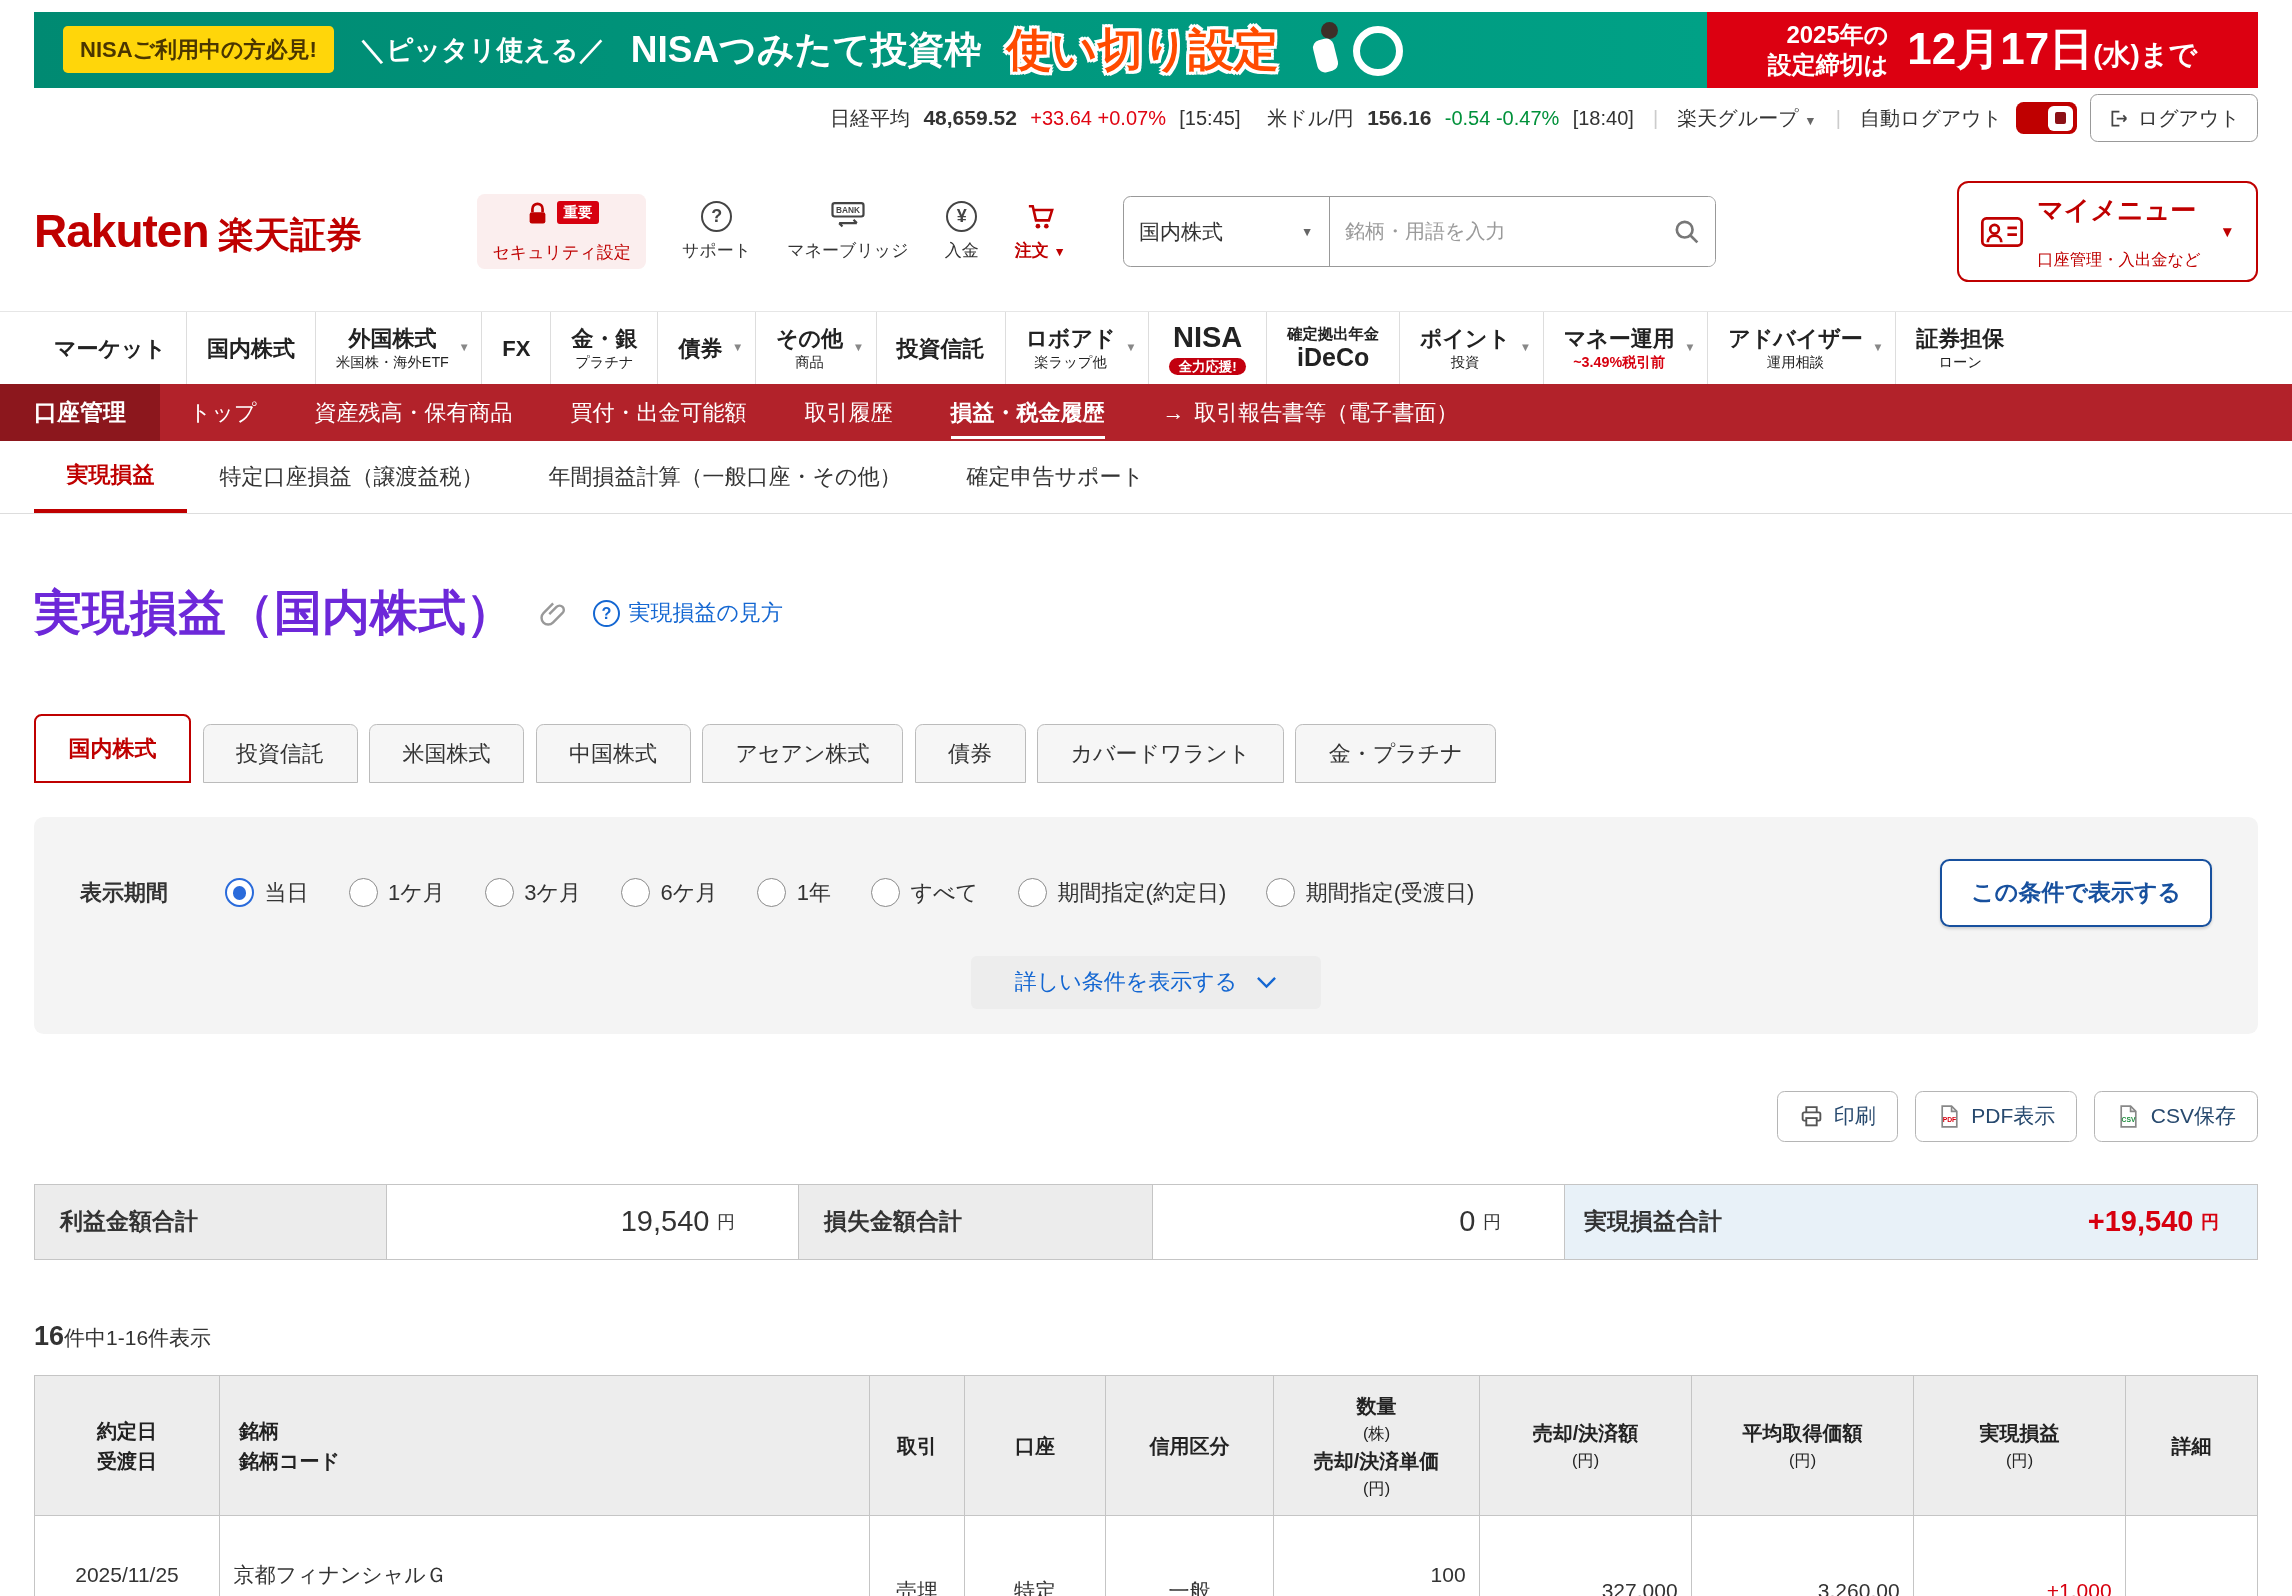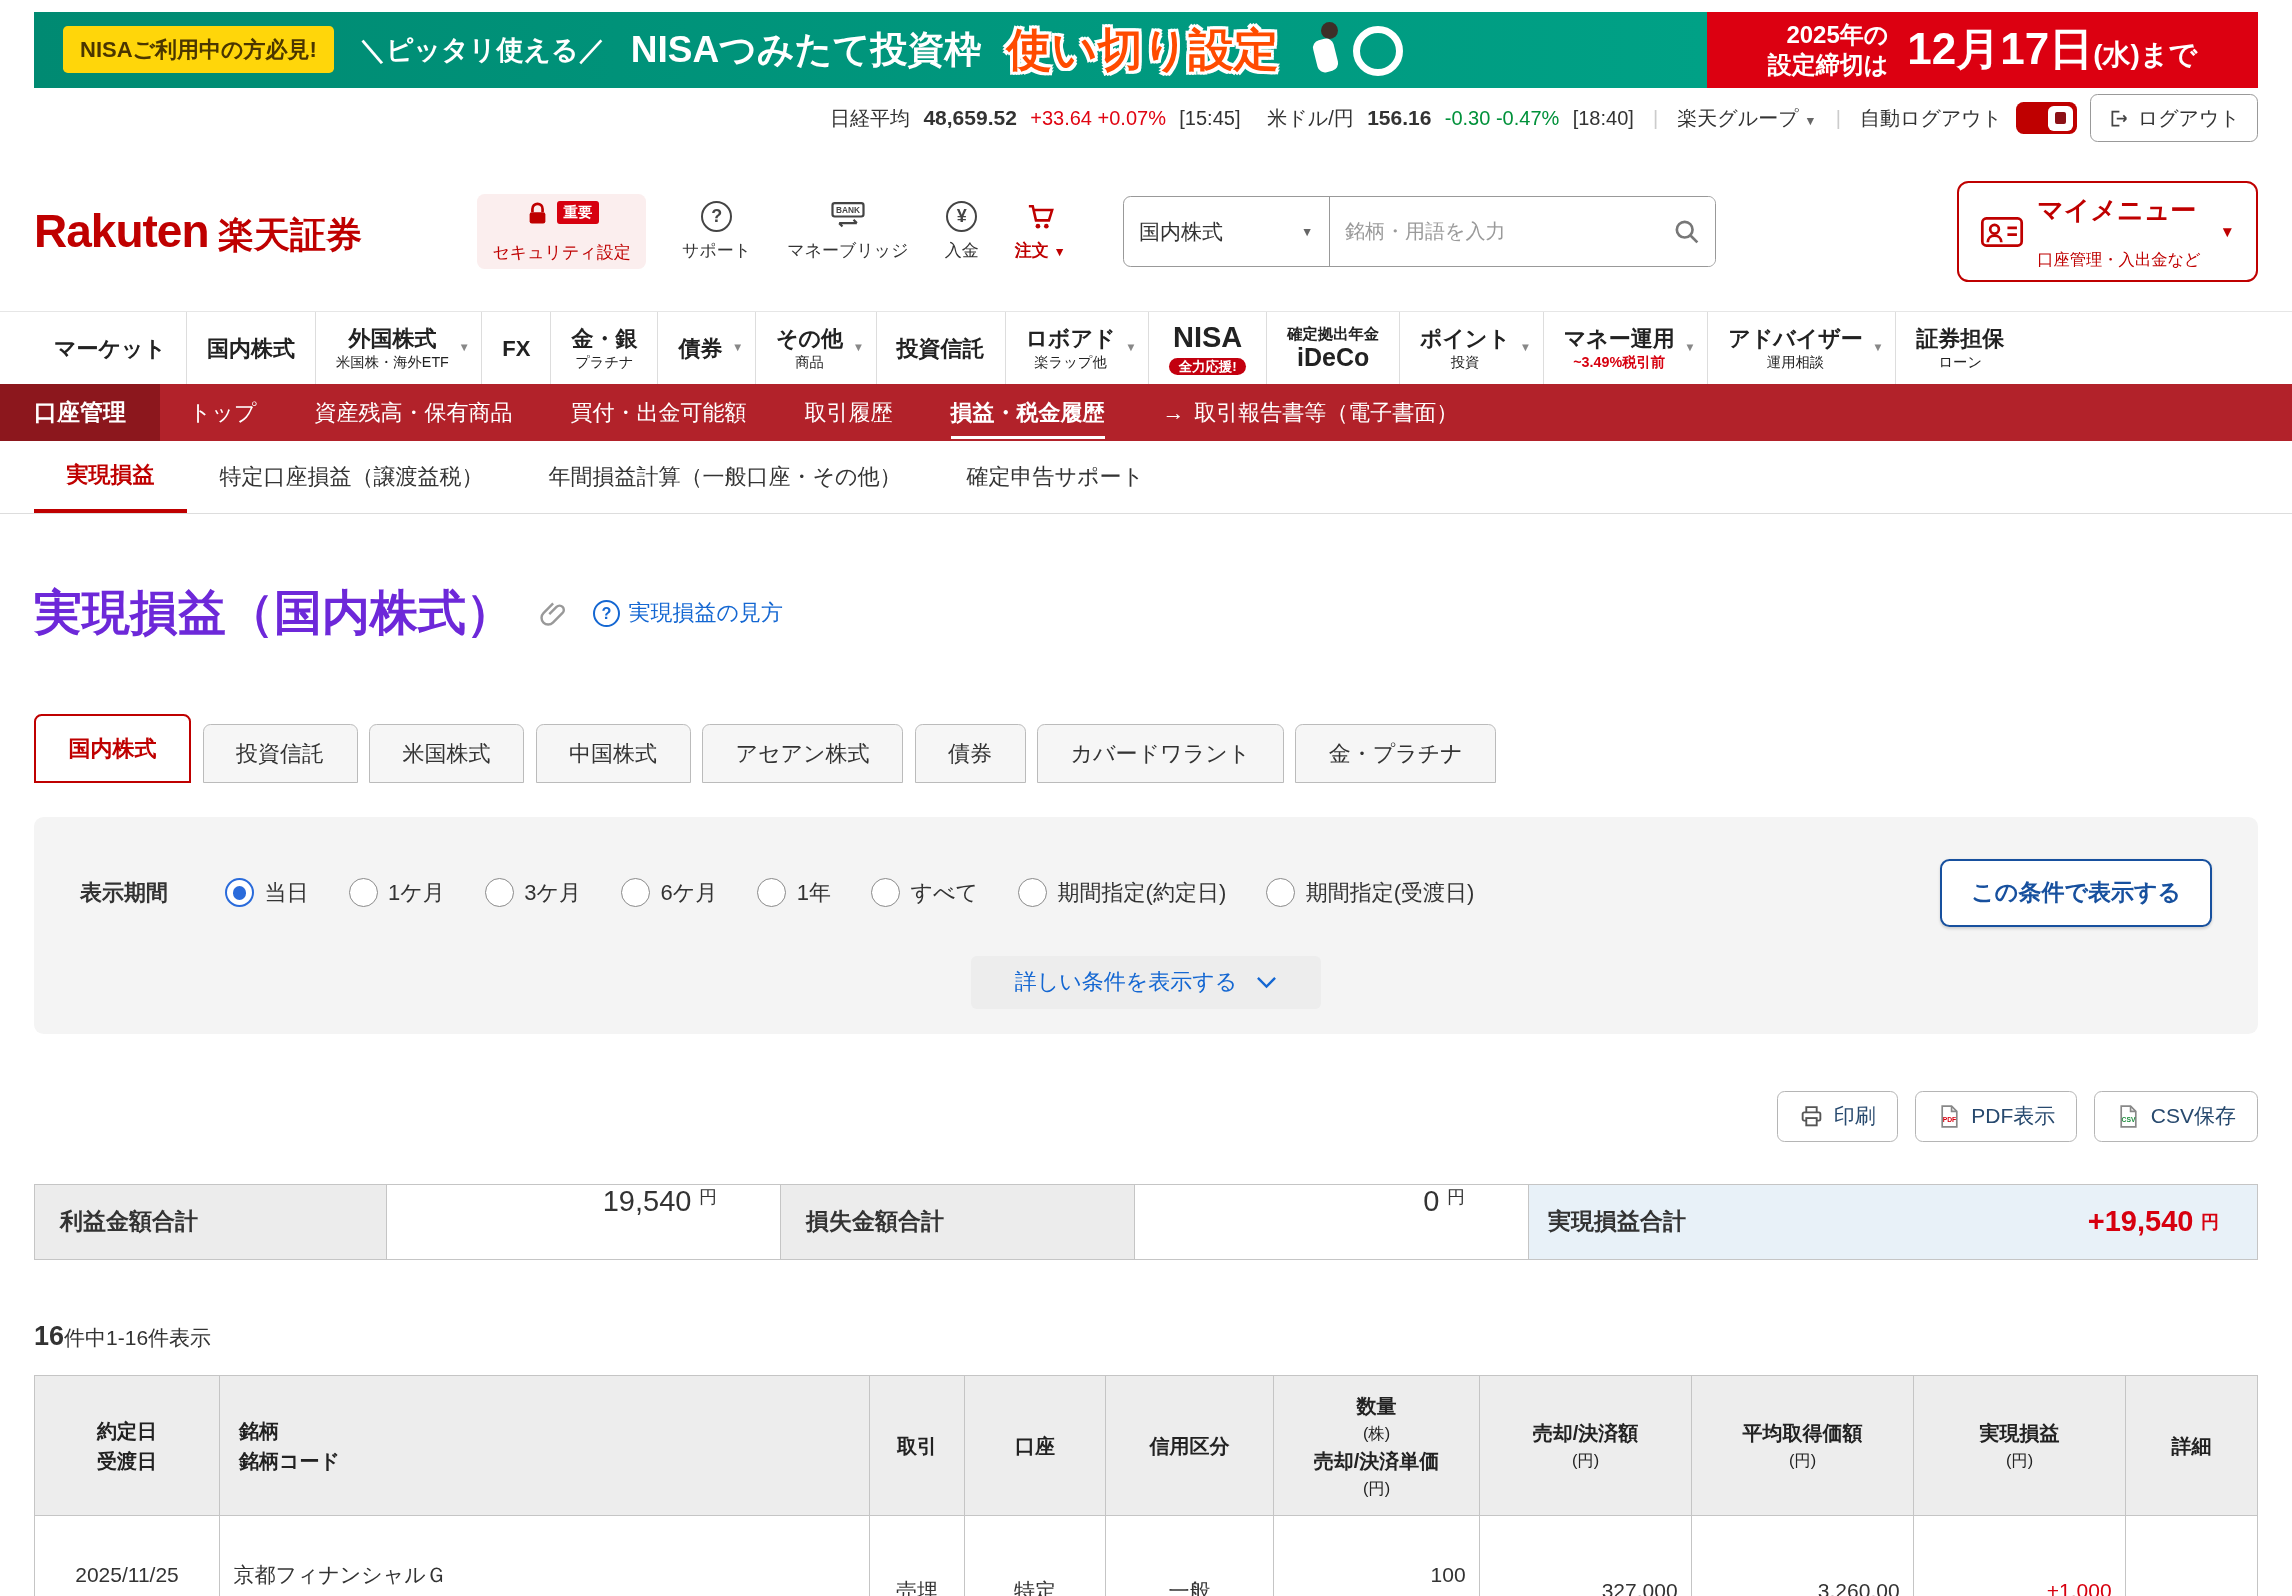--- a/index.html
+++ b/index.html
@@ -105,21 +105,21 @@
   .filter-more { text-align: center; margin-top: 29px; }
   .more-link { display: inline-flex; align-items: center; gap: 19px; color: #1467d2; font-size: 22px; cursor: pointer; background: #ededed; padding: 11.5px 44px; border-radius: 5.7px; }
   
   .export-row { display: flex; justify-content: flex-end; gap: 17px; margin: 57px 34px 0; }
   .export-btn { display: flex; align-items: center; gap: 9.6px; background: #fff; border: 1px solid #b5b5b5; border-radius: 7.6px; padding: 10.5px 21px; font-size: 21px; color: #27496e; cursor: pointer; font-family: inherit; }
   
   .summary { display: flex; margin: 42px 34px 0; border: 1px solid #c5c5c5; height: 76px; }
   .sum-label { background: #ececec; display: flex; align-items: center; padding: 0 25px; font-size: 23px; font-weight: bold; border-right: 1px solid #c5c5c5; }
   .sum-label.l1 { flex: 0 0 352px; }
   .sum-label.l2 { flex: 0 0 354px; }
-  .sum-value { background: #fff; display: flex; align-items: flex-start; justify-content: flex-end; padding-right: 63px; gap: 7.6px; font-size: 29px; border-right: 1px solid #c5c5c5; }
+  .sum-value { background: #fff; display: flex; align-items: center; justify-content: flex-end; padding-right: 63px; gap: 7.6px; font-size: 29px; border-right: 1px solid #c5c5c5; margin-left: 18px; }
   .sum-value.v1 { flex: 0 0 394px; }
   .sum-value.v2 { flex: 0 0 394px; }
   .sum-unit { font-size: 18px; color: #333; }
   .sum-total { flex: 1; background: #e8f1f8; display: flex; align-items: center; justify-content: space-between; padding: 0 38px 0 19px; }
   .sum-total-label { font-size: 23px; font-weight: bold; }
   .sum-total-val { font-size: 29px; font-weight: bold; color: #d7000f; display: flex; align-items: center; gap: 7.6px; }
   .sum-total-val .sum-unit { color: #d7000f; font-weight: bold; }
   
   .results-line { margin: 61px 34px 0; font-size: 21px; }
   .results-count { font-size: 27px; font-weight: bold; }
@@ -162,21 +162,21 @@
   </div>
 </div>
 
 <div class="market-bar">
   <span>日経平均</span>
   <span class="mb-val">48,659.52</span>
   <span class="mb-up">+33.64 +0.07%</span>
   <span>[15:45]</span>
   <span style="margin-left:13.4px;">米ドル/円</span>
   <span class="mb-val">156.16</span>
-  <span class="mb-down">-0.30 -0.47%</span>
+  <span class="mb-down">-0.54 -0.47%</span>
   <span>[18:40]</span>
   <span class="mb-sep">|</span>
   <span><span>楽天グループ</span><span class="mb-caret">▼</span></span>
   <span class="mb-sep">|</span>
   <span>自動ログアウト</span>
   <span class="toggle">
       <span class="knob"></span>
     </span>
   <button class="logout-btn">
     <svg width="21" height="21" viewBox="0 0 24 24" fill="none" stroke="#444" stroke-width="2">

